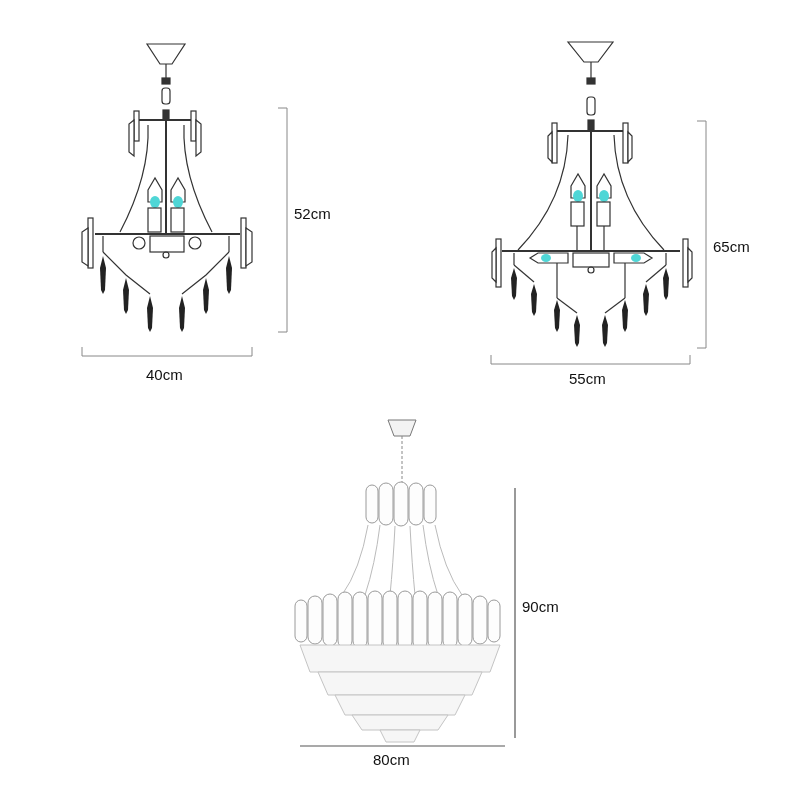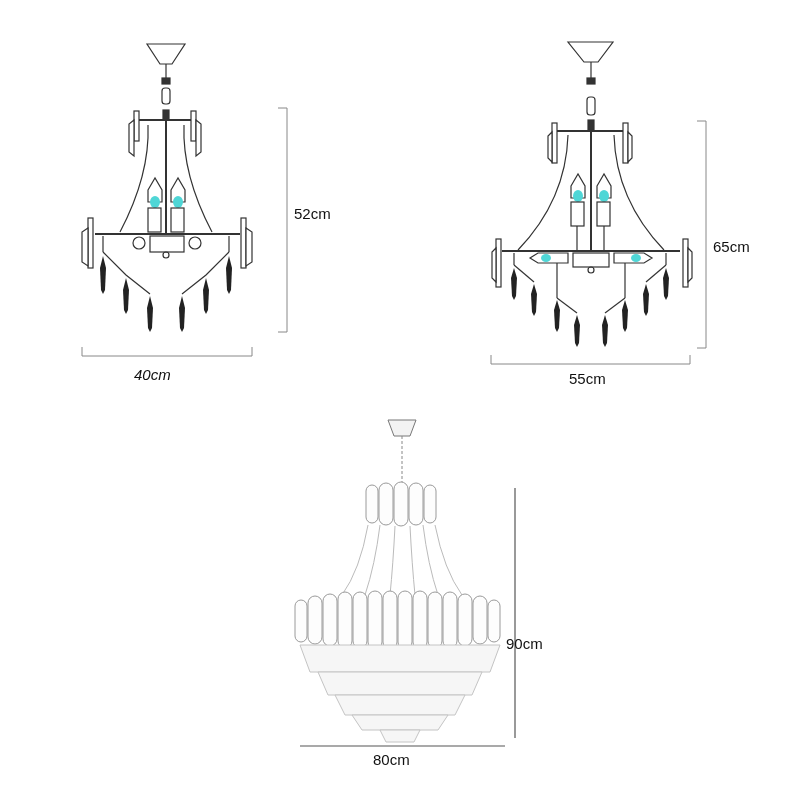--- a/index.html
+++ b/index.html
@@ -182,22 +182,22 @@
       </g>
     </g>
 
     <g stroke="#555" stroke-width="1.2" fill="none">
       <line x1="515" y1="488" x2="515" y2="738"></line>
       <line x1="300" y1="746" x2="505" y2="746"></line>
     </g>
   </svg>
 
   <div class="dim-label" style="left:294px; top:205px;">52cm</div>
-  <div class="dim-label" style="left:134px; top:366px;font-style:italic;">40cm</div>
+  <div class="dim-label" style="left:146px; top:366px;">40cm</div>
 
   <div class="dim-label" style="left:713px; top:226px;margin-top:12px;">65cm</div>
   <div class="dim-label" style="left:569px; top:370px;">55cm</div>
 
-  <div class="dim-label" style="left:506px; top:598px;margin-top:37px;">90cm</div>
+  <div class="dim-label" style="left:522px; top:598px;">90cm</div>
 
 
   <div class="dim-label" style="left:373px; top:751px; z-index:5;">80cm</div>
 </div>
 
 </body></html>

